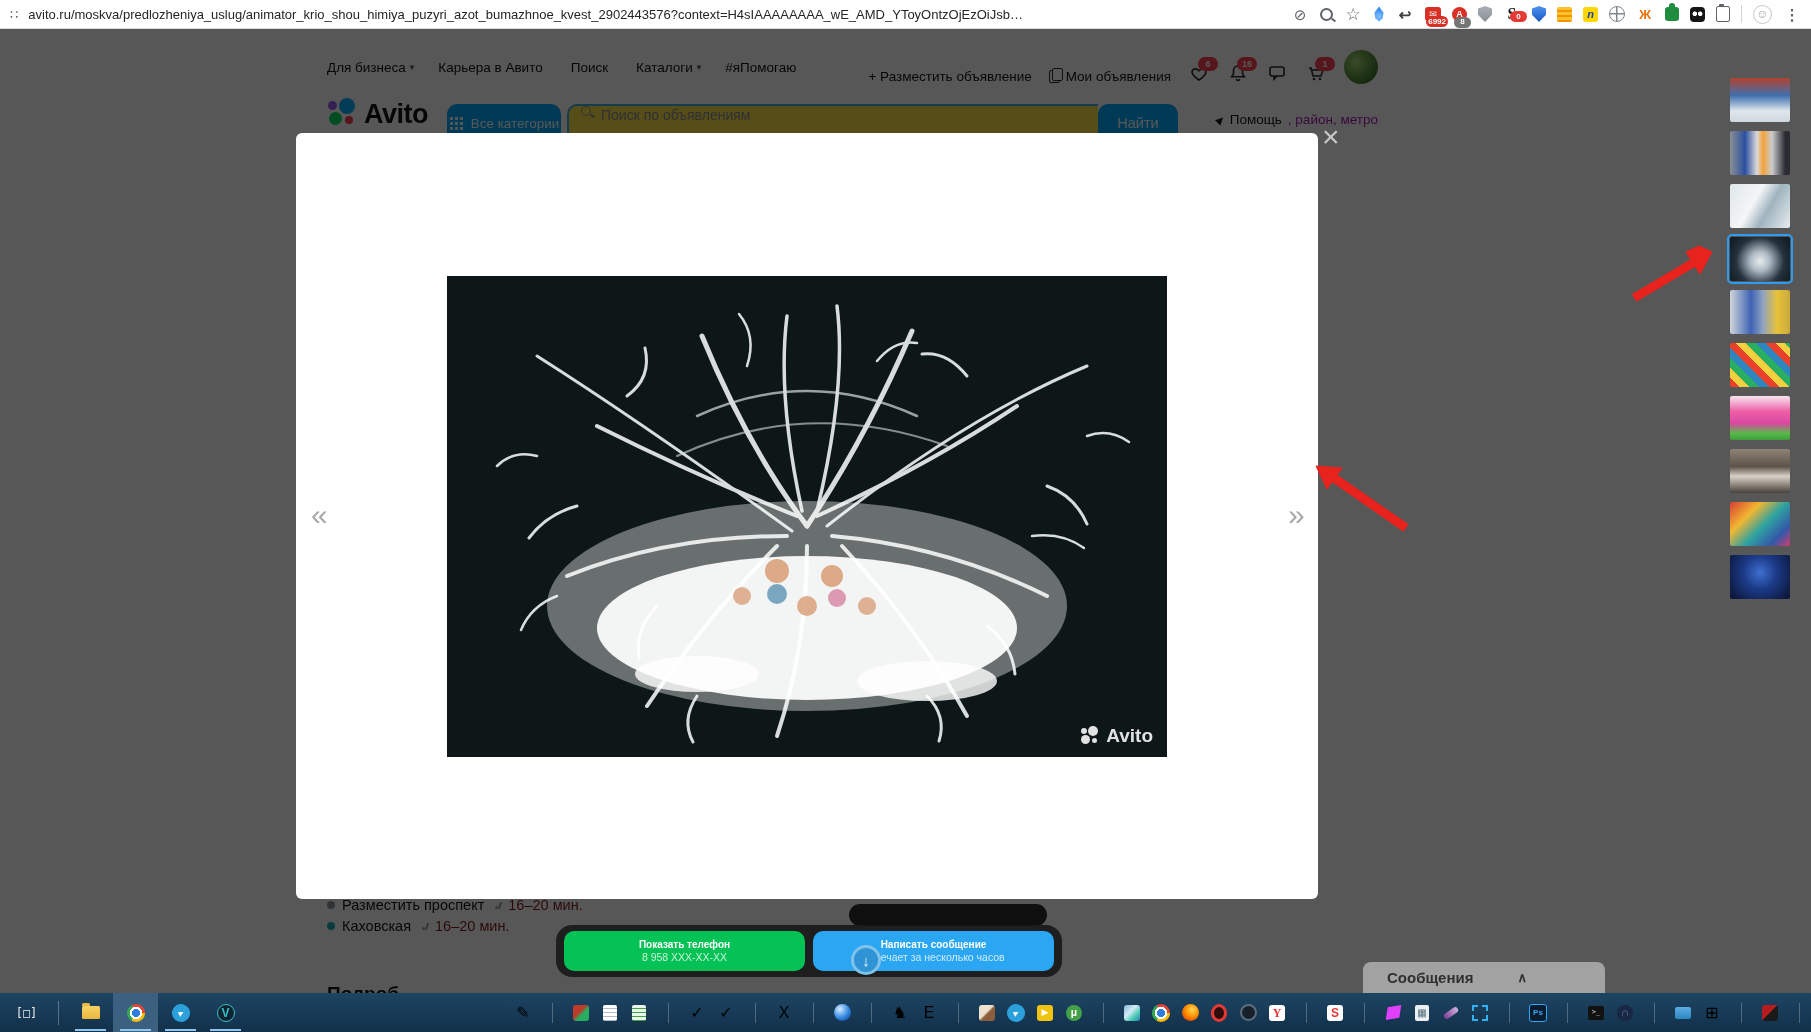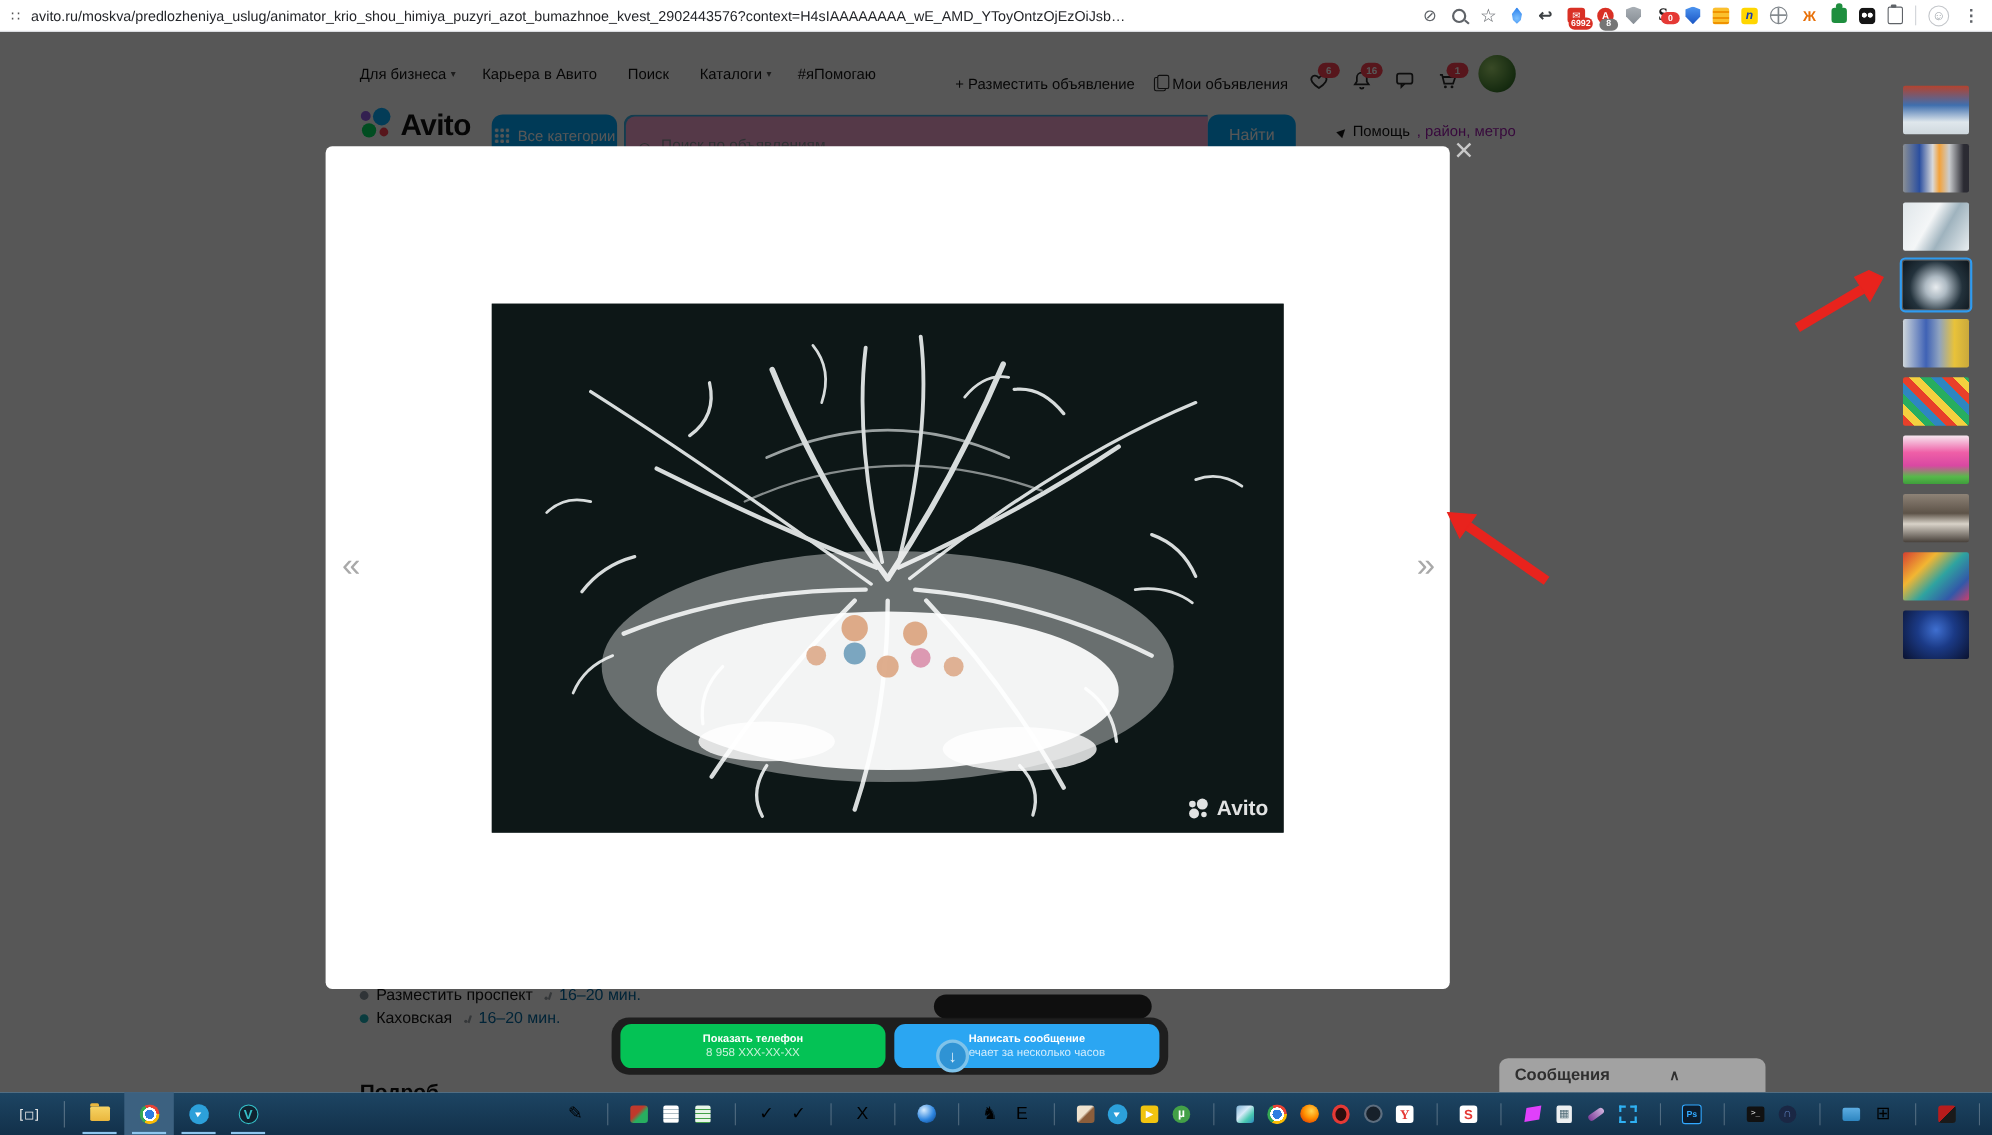--- a/index.html
+++ b/index.html
@@ -53,36 +53,36 @@
   .logo-dots i{position:absolute;border-radius:50%;}
   .ld-purple{width:9px;height:9px;left:1px;top:3px;background:#965eeb;}
   .ld-blue{width:16px;height:16px;left:12px;top:0;background:#0aafff;}
   .ld-green{width:13px;height:13px;left:2px;top:14px;background:#04e061;}
   .ld-red{width:8px;height:8px;left:18px;top:18px;background:#ff4053;}
   .logo-text{font-size:27px;font-weight:bold;color:#141414;letter-spacing:-0.5px;line-height:1;}
   .cat-btn{position:absolute;left:447px;top:76px;width:114px;height:38px;border-radius:10px;background:#00aaff;
            display:flex;align-items:center;justify-content:center;gap:8px;color:#fff;font-size:13.5px;}
   .grid-dots{width:14px;height:14px;background:radial-gradient(circle,rgba(255,255,255,.95) 1.6px,rgba(0,0,0,0) 1.9px) 0 0/5px 5px;}
   .search-wrap{position:absolute;left:567px;top:76px;width:611px;height:38px;display:flex;}
-  .search-box{flex:1;border:2px solid #38b2e8;border-right:none;border-radius:10px 0 0 10px;background:#f9a8d4;
-              display:flex;align-items:flex-end;gap:8px;padding:0 12px;}
+  .search-box{flex:1;border:2px solid #38b2e8;border-right:none;border-radius:10px 0 0 10px;background:#fde047;
+              display:flex;align-items:flex-start;gap:8px;padding:0 12px;}
   .mag{width:8px;height:8px;border:1.8px solid #8a9096;border-radius:50%;position:relative;flex:0 0 auto;}
   .mag::after{content:"";position:absolute;width:5px;height:1.8px;background:#8a9096;right:-4.5px;bottom:-1.5px;transform:rotate(40deg);}
   .search-box input{border:none;outline:none;width:100%;font-size:14px;color:#333;font-family:"Liberation Sans",sans-serif;background:transparent;}
   .search-box input::placeholder{color:#8a9096;}
   .find-btn{width:80px;border:none;border-radius:10px;background:#00aaff;color:#fff;font-size:14.5px;}
   .loc{position:absolute;left:1216px;top:84px;font-size:13.5px;color:#141414;display:flex;align-items:center;gap:6px;}
   .loc-arrow{display:inline-block;font-size:10px;transform:rotate(-45deg);color:#141414;}
   .loc-rest{color:#a21caf;}
   .metro{position:absolute;left:327px;top:869px;display:flex;flex-direction:column;gap:5px;font-size:14.5px;color:#141414;}
   .metro-row{display:flex;align-items:center;gap:7px;}
   .metro-dot{width:8px;height:8px;border-radius:50%;}
   .walk{display:inline-flex;align-items:flex-end;gap:1px;margin-left:4px;}
   .walk i{display:block;background:#9aa0a6;}
-  .metro-time{color:#0369a1;}
+  .metro-time{color:#7f1d1d;}
   .partial-heading{position:absolute;left:327px;top:955px;font-size:19px;font-weight:bold;color:#141414;}
   .dark-pill{position:absolute;left:849px;top:876px;width:198px;height:22px;border-radius:11px;background:#2e2e2e;}
 
   
   .overlay{position:absolute;top:28px;left:0;width:1811px;height:965px;background:rgba(0,0,0,0.66);z-index:10;}
   .modal{position:absolute;left:296px;top:133px;width:1022px;height:766px;background:#fff;border-radius:6px;z-index:20;}
   .photo{position:absolute;left:151px;top:143px;width:720px;height:481px;background:#0d1717;overflow:hidden;}
   .watermark{position:absolute;right:14px;bottom:10px;display:flex;align-items:center;gap:6px;opacity:.88;}
   .wm-dots{position:relative;width:20px;height:20px;}
   .wm-dots i{position:absolute;border-radius:50%;background:#fff;}
@@ -102,21 +102,21 @@
   .action-bar{position:absolute;left:556px;top:925px;width:506px;height:52px;border-radius:16px;
               background:rgba(22,22,22,.87);display:flex;align-items:center;gap:8px;padding:0 8px;box-sizing:border-box;z-index:24;}
   .cta{flex:1;height:40px;border:none;border-radius:10px;color:#fff;display:flex;flex-direction:column;
        align-items:center;justify-content:center;line-height:1.2;cursor:pointer;}
   .cta-main{font-size:10px;font-weight:bold;}
   .cta-sub{font-size:10.5px;opacity:.78;}
   .fab{position:absolute;left:851px;top:945px;width:30px;height:30px;border-radius:50%;background:#2f93d4;
        border:3px solid #7fc3ea;color:#e8f4fb;display:flex;align-items:center;justify-content:center;
        font-size:15px;z-index:26;box-sizing:border-box;}
   .messages-panel{position:absolute;left:1363px;top:962px;width:242px;height:31px;background:#a2a2a2;
-      border-radius:8px 8px 0 0;display:flex;align-items:center;padding:0 78px 0 14px;box-sizing:border-box;
+      border-radius:8px 8px 0 0;display:flex;align-items:center;padding:0 78px 0 24px;box-sizing:border-box;
       justify-content:space-between;z-index:15;font-size:15px;color:#2f2f2f;font-weight:bold;}
   .mp-chevron{font-size:13px;color:#2f2f2f;}
 
   
   .arrows{position:absolute;inset:0;z-index:40;pointer-events:none;}
 
   
   .taskbar{position:absolute;left:0;bottom:0;width:1811px;height:39px;z-index:55;
            background:linear-gradient(180deg,#1d4563,#12304a);display:flex;align-items:center;padding-left:4px;box-sizing:border-box;}
   .tb-cell{position:relative;width:45px;height:39px;display:flex;align-items:center;justify-content:center;flex:0 0 auto;}

